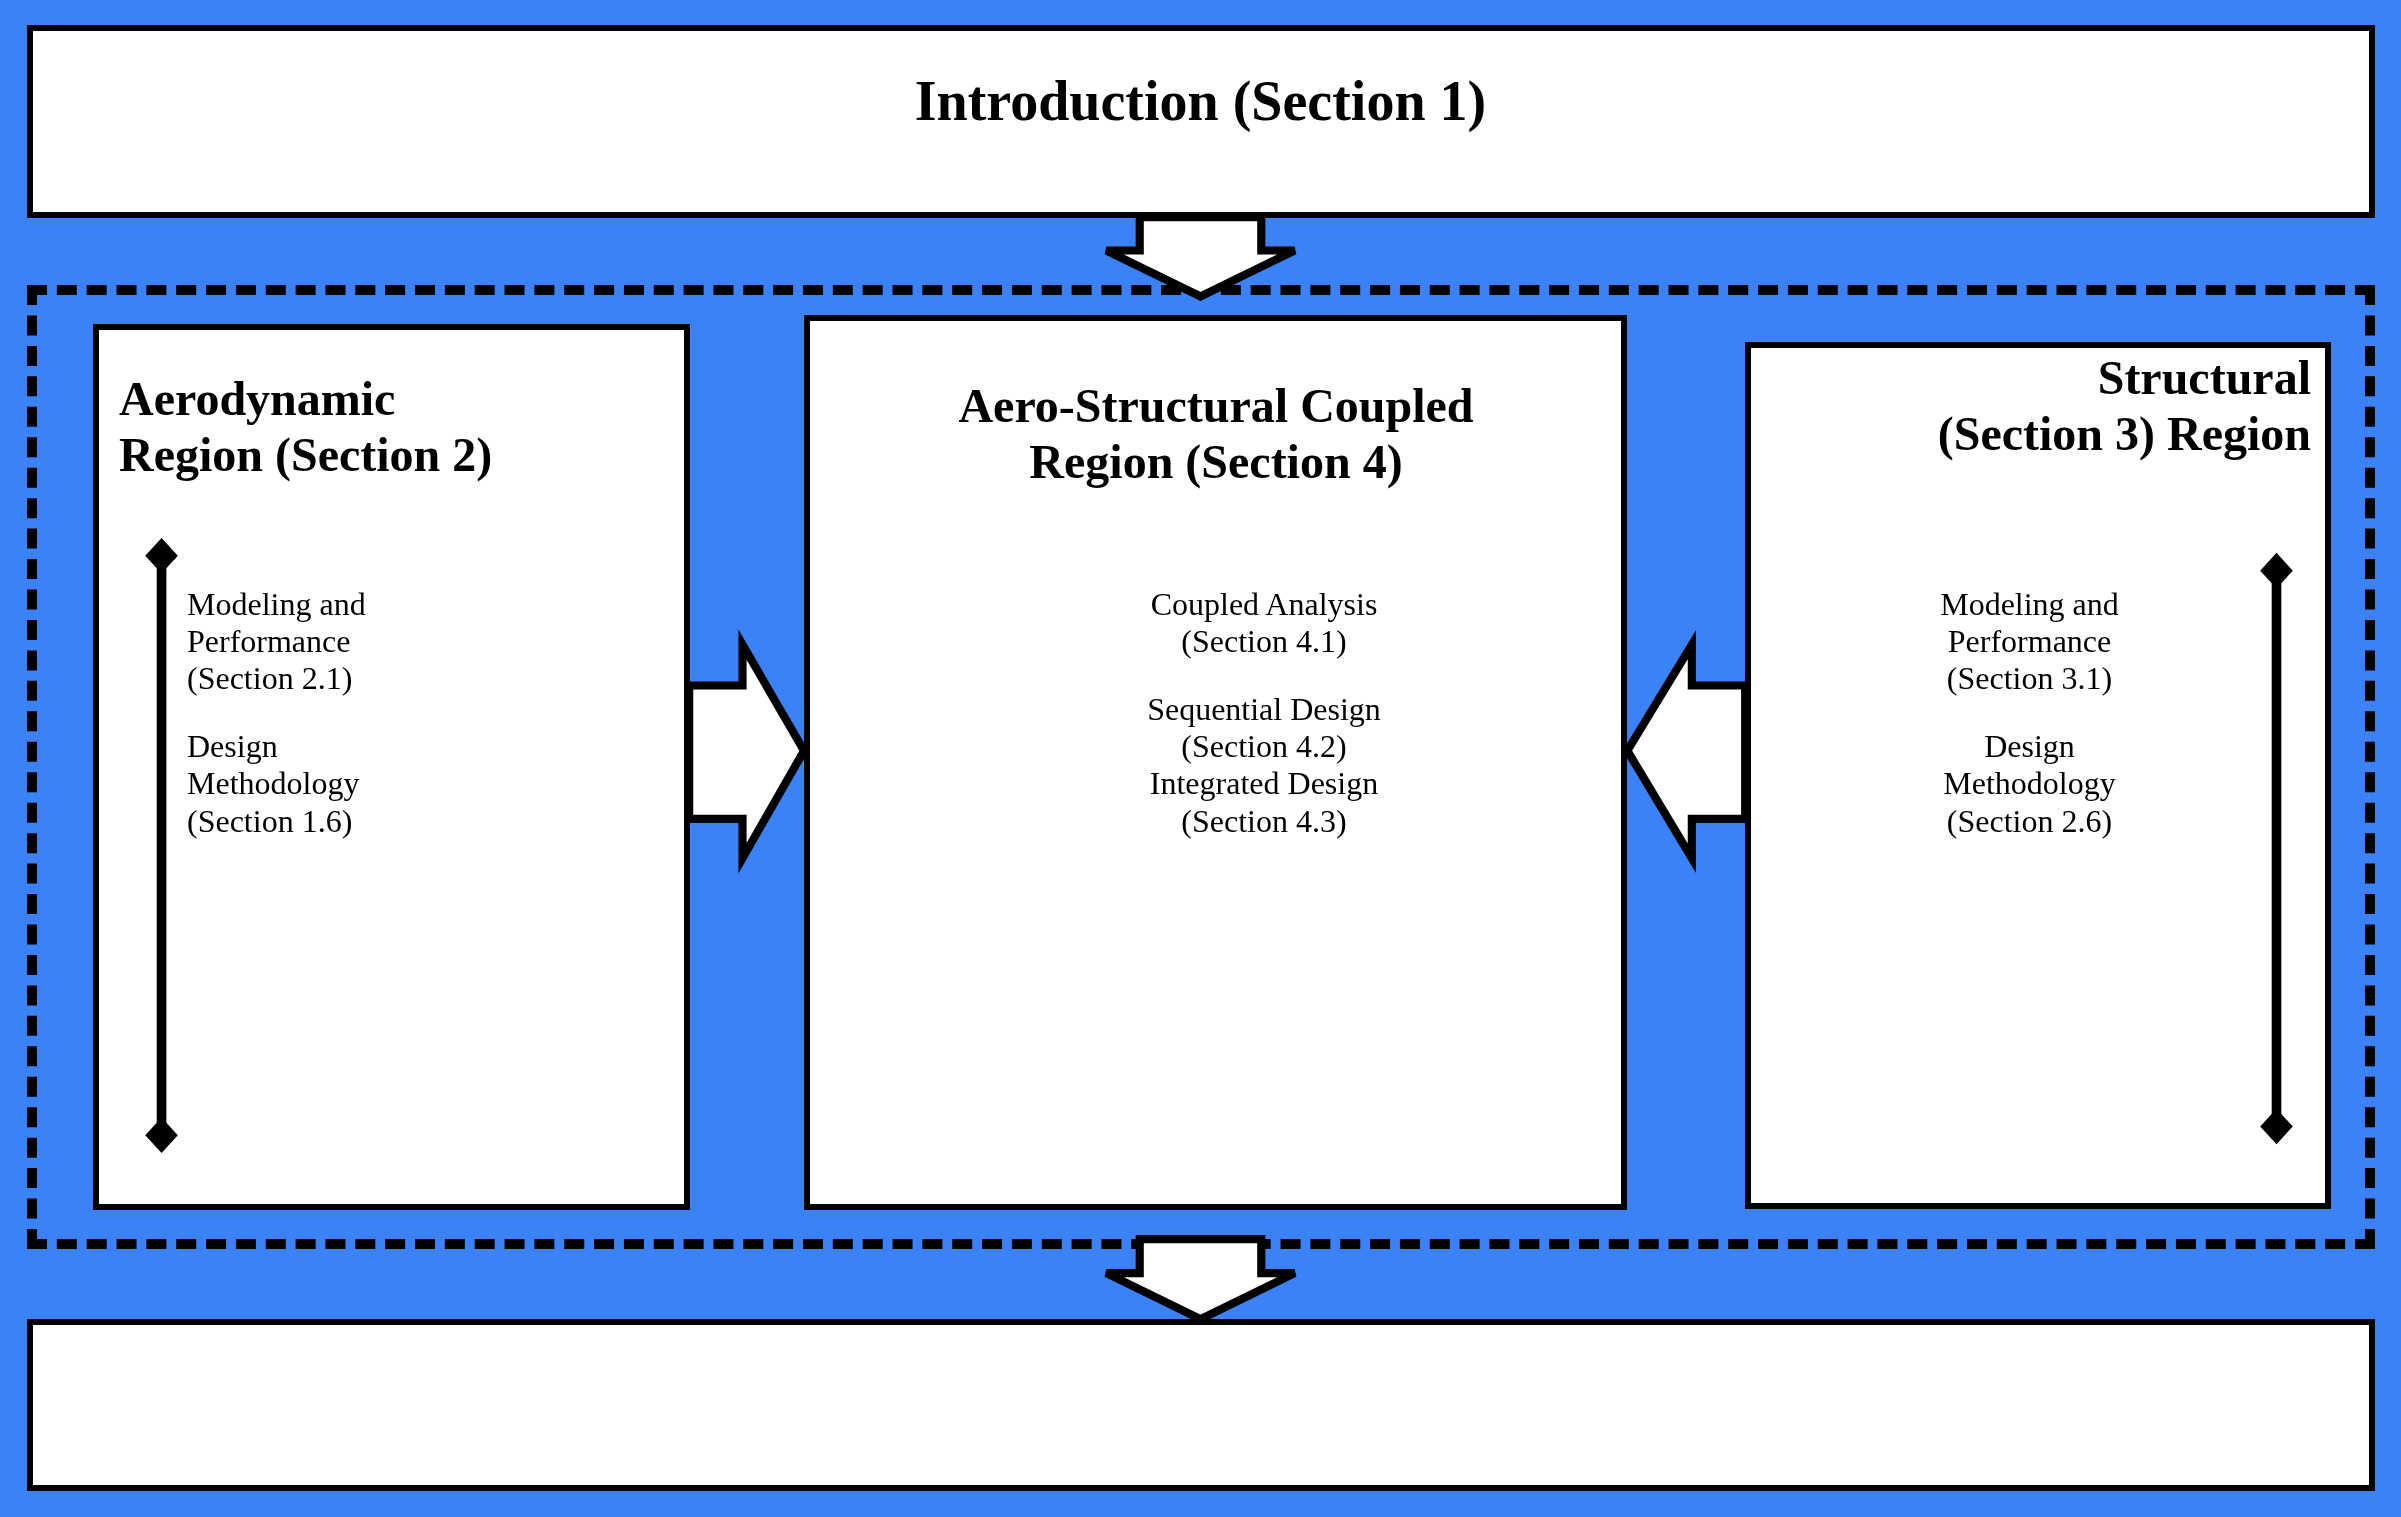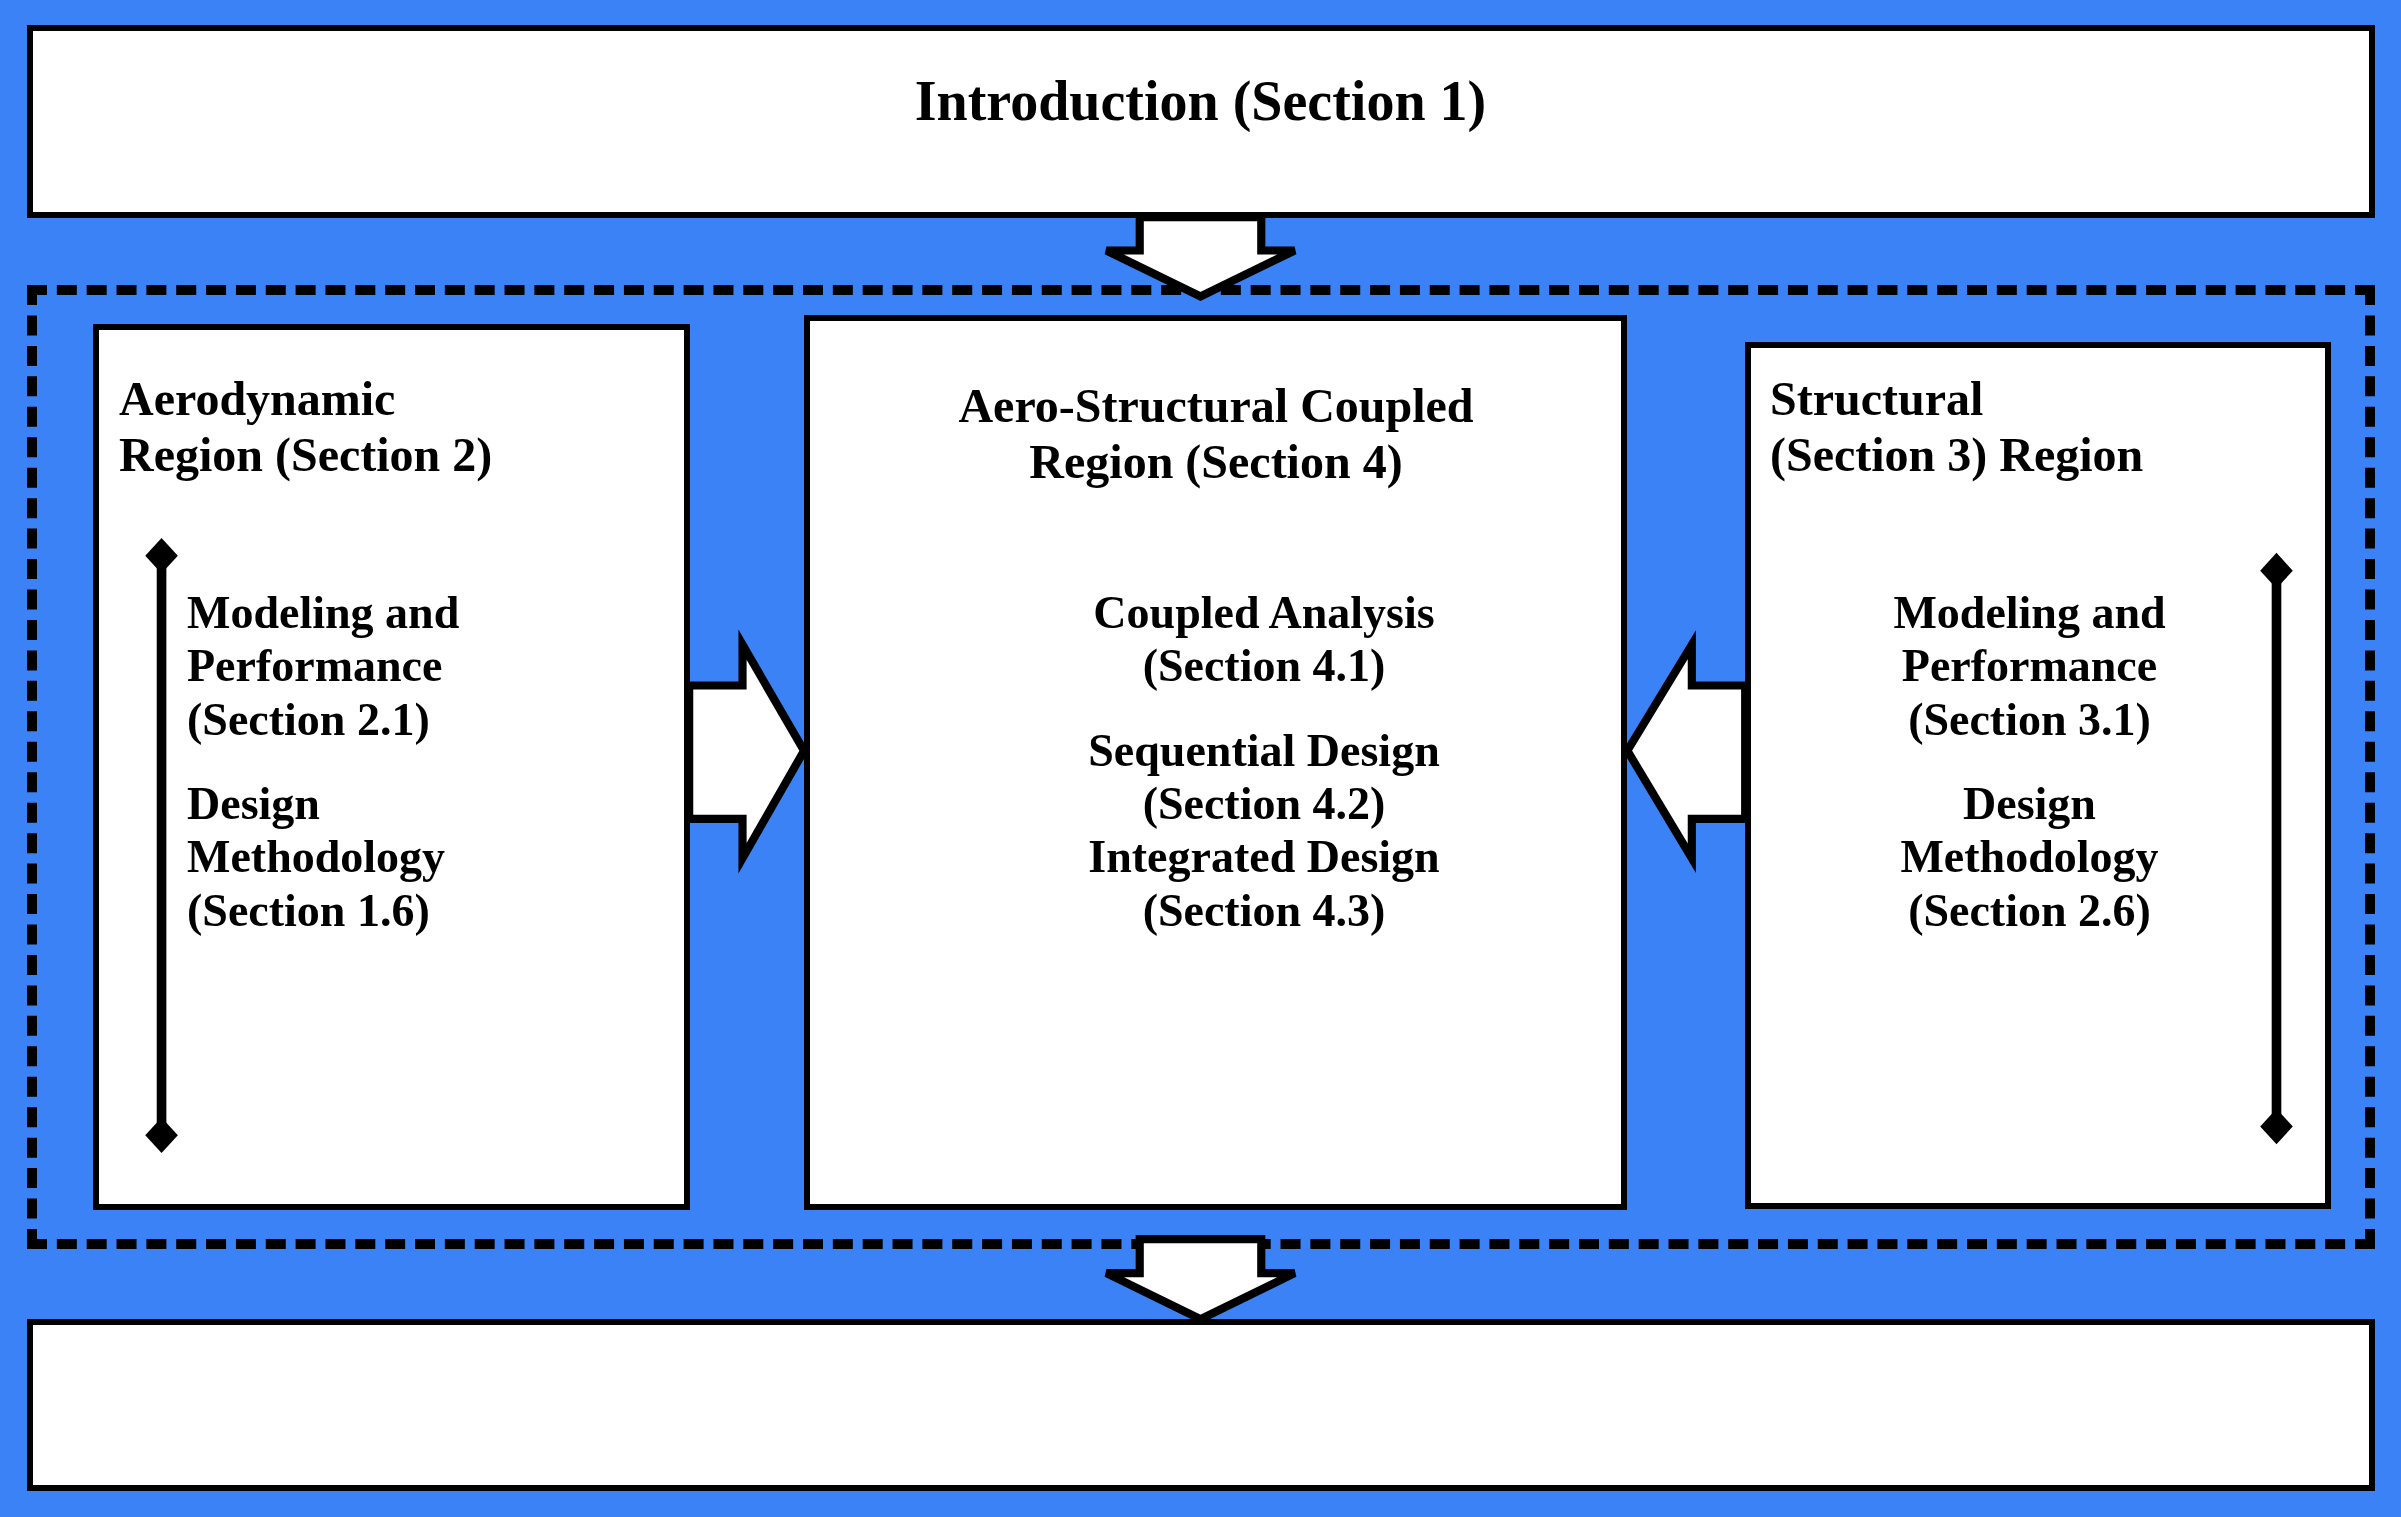--- a/index.html
+++ b/index.html
@@ -65,38 +65,38 @@
 
   .panel-title {
     position: absolute;
     font-weight: bold;
     font-size: 48px;
     color: #000000;
     line-height: 1.16;
   }
   .panel-body {
     position: absolute;
-    font-weight: bold;
-    font-size: 46px;
+    font-weight: normal;
+    font-size: 32px;
     color: #000000;
     line-height: 1.16;
     text-align: center;
   }
   .panel-body .gap { display: block; height: 31px; }
 
   
   .title-left { left: 119px; top: 371px; width: 548px; text-align: left; }
   .body-left  { left: 187px; top: 586px; width: 489px; text-align: left; }
 
   
   .title-center { left: 823px; top: 357px; width: 786px; text-align: center; margin-top: 21px; }
   .body-center  { left: 871px; top: 586px; width: 786px; text-align: center; }
 
   
-  .title-right { left: 1770px; top: 371px; width: 541px; }
+  .title-right { left: 1770px; top: 350px; width: 541px; text-align: right; }
   .body-right  { left: 1770px; top: 586px; width: 519px; text-align: center; }
 </style>
 </head>
 <body>
 
 <div id="stage">
 
   <div class="box box-outer-top"></div>
   <div class="banner-text banner-top">Introduction (Section 1)</div>
 

